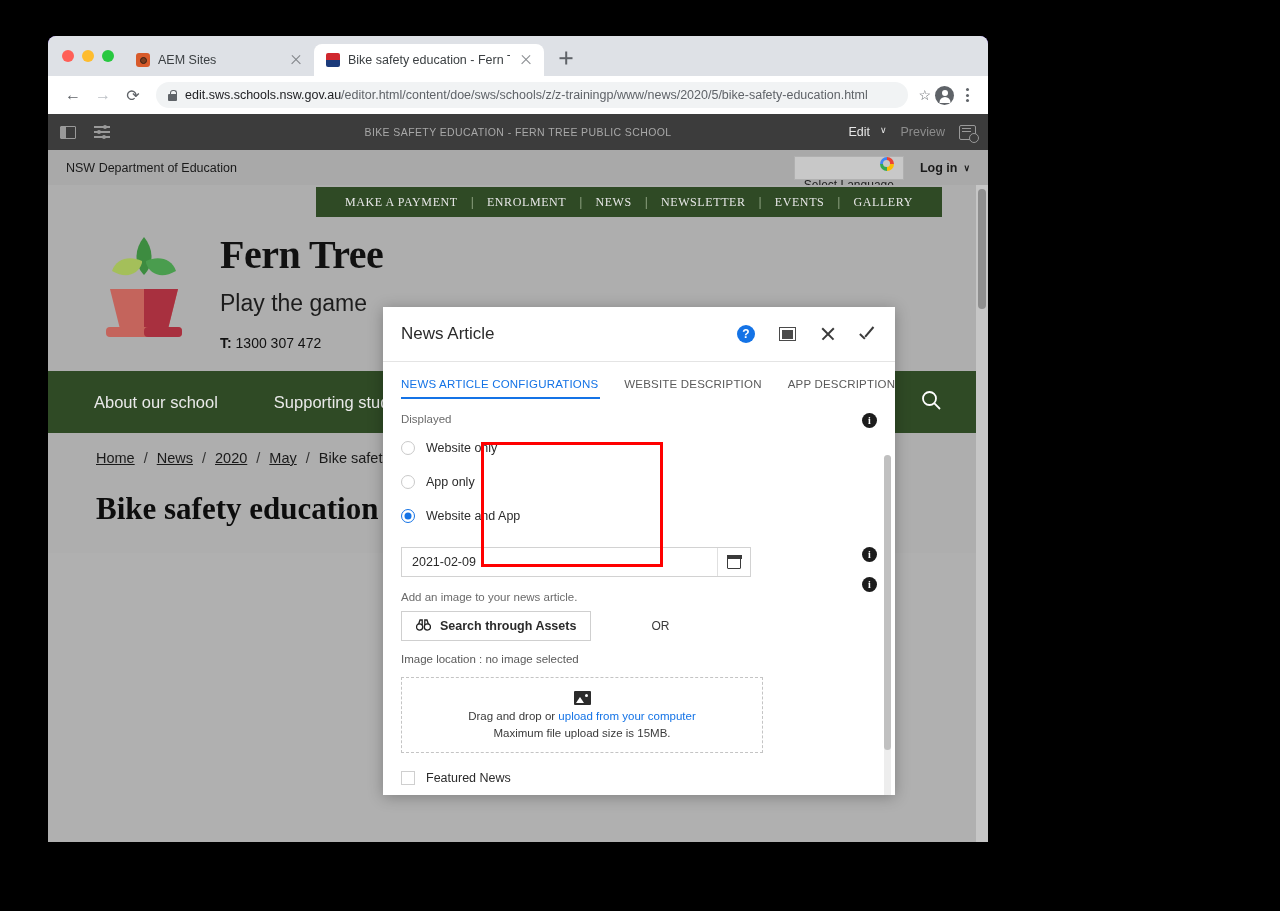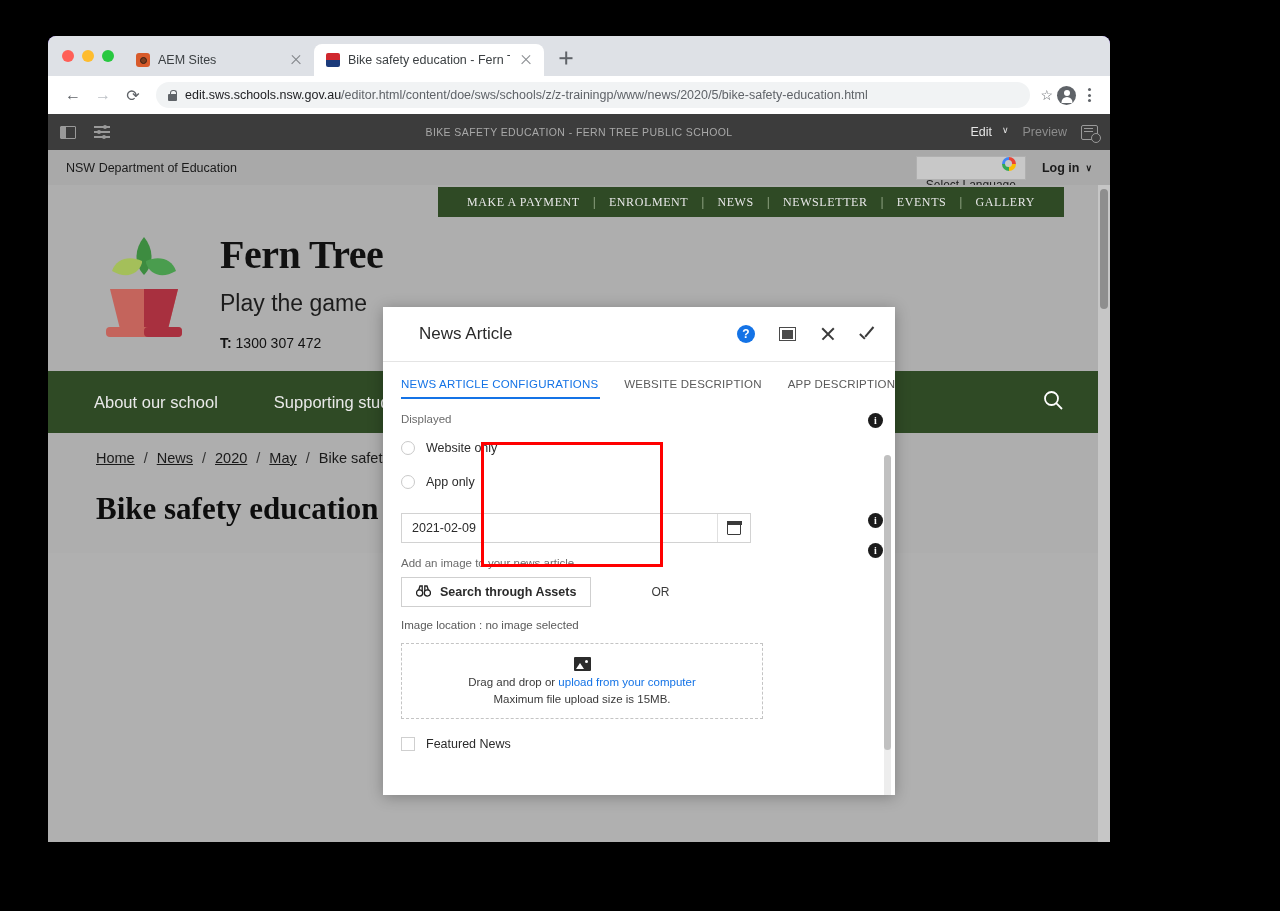--- a/index.html
+++ b/index.html
@@ -8,21 +8,21 @@
     width: 1280px; height: 911px;
     background: #000;
     font-family: "Liberation Sans", sans-serif;
     overflow: hidden;
   }
 
   
   #browser-window {
     position: absolute;
     left: 48px; top: 36px;
-    width: 1062px; height: 806px;
+    width: 940px; height: 806px;
     background: #8b5cf6;
     border-radius: 8px 8px 0 0;
     overflow: hidden;
   }
 
   
   #tab-strip {
     position: relative;
     height: 40px;
     background: #dee1e6;
@@ -418,21 +418,21 @@
     display:flex; flex-direction:column;
     overflow:hidden;
   }
   #dialog-header {
     height: 54px;
     display:flex; align-items:center;
     padding: 0 18px;
     flex: 0 0 54px;
   }
   #dialog-header .title {
-    font-size:17px; color:#2b2b2b;margin-left:18px;
+    font-size:17px; color:#2b2b2b;
   }
   #dialog-header .actions {
     margin-left:auto; display:flex; align-items:center; gap:24px;
   }
   .help-icon {
     width:18px;height:18px;border-radius:50%;
     background:#1473e6; color:#fff;
     font-size:12px; font-weight:bold;
     display:flex;align-items:center;justify-content:center;
   }
@@ -483,21 +483,21 @@
   }
   .dtab.active { color:#1473e6; }
   .dtab.active::after{
     content:"";position:absolute;left:0;right:12px;bottom:0;height:2.5px;background:#1473e6;
   }
 
   #dialog-body {
     flex:1;
     overflow:hidden;
     position:relative;
-    padding: 14px 12px 0 18px;
+    padding: 14px 18px 0 18px;
   }
   #dialog-scrollbar{
     position:absolute; right:4px; top:56px;
     width:7px; height:358px;
     background:#ededed; border-radius:4px;
   }
   #dialog-scrollbar .dthumb{
     position:absolute;left:0;top:0;width:7px;height:295px;
     background:#c0c0c0;border-radius:4px;
   }
@@ -796,20 +796,24 @@
             <div class="field-label">Displayed</div>
             <div class="radio-group">
               <div class="radio-row">
                 <span class="radio"></span>
                 <span class="radio-label">Website only</span>
               </div>
               <div class="radio-row">
                 <span class="radio"></span>
                 <span class="radio-label">App only</span>
               </div>
+              <div class="radio-row">
+                <span class="radio checked"></span>
+                <span class="radio-label">Website and App</span>
+              </div>
             </div>
           </div>
           <span class="info-dot">i</span>
         </div>
 
         <div id="date-field-wrap" class="row-with-info">
           <div class="grow">
             <div class="date-input">
               <span class="val">2021-02-09</span>
               <span class="cal-btn">

